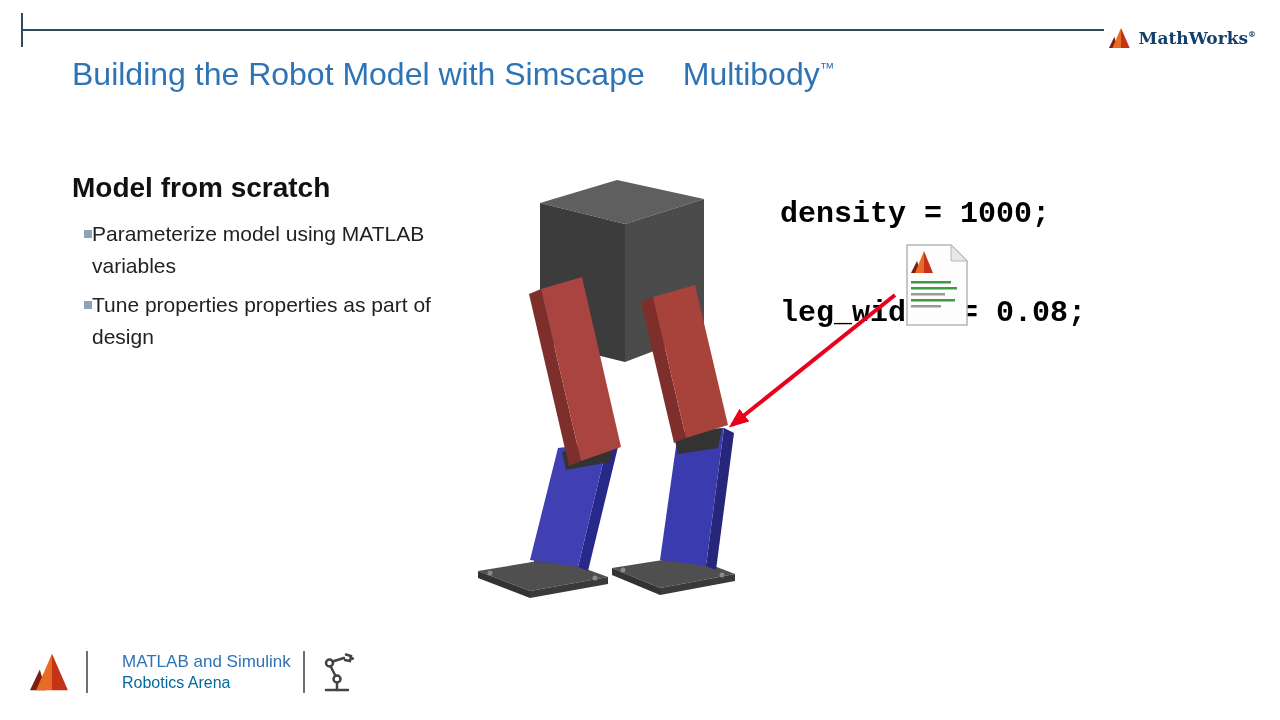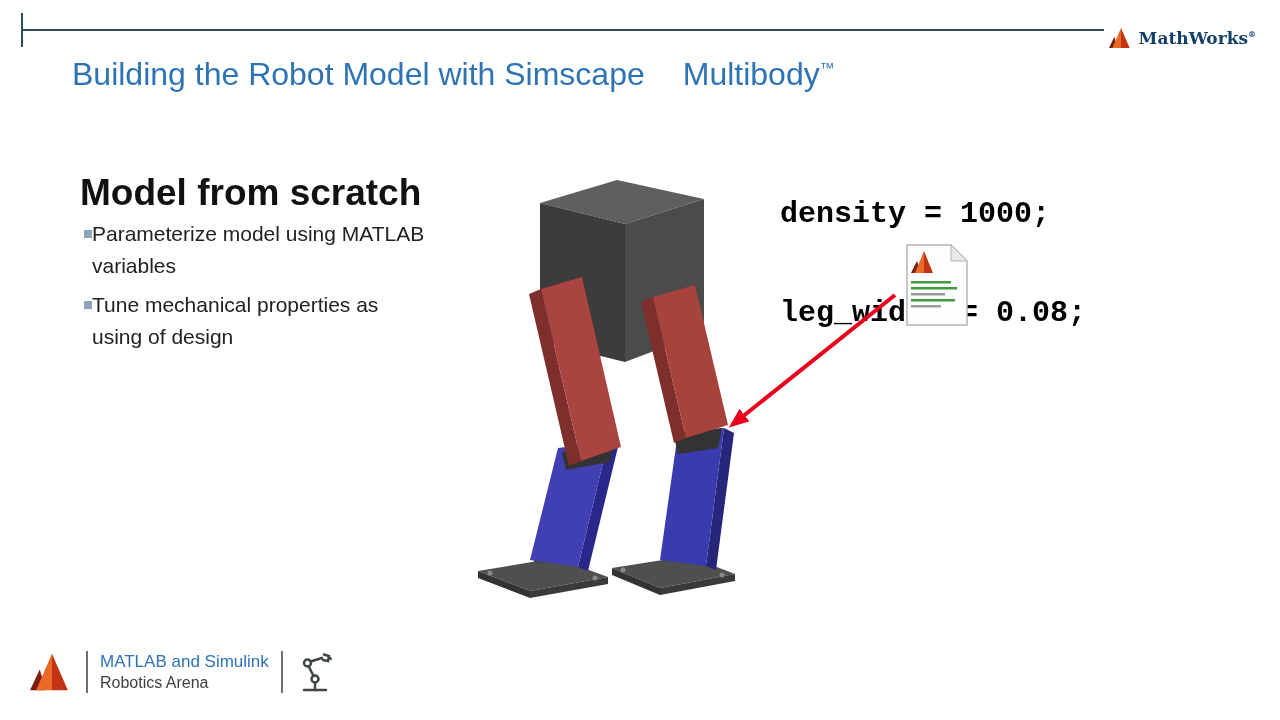--- a/index.html
+++ b/index.html
@@ -20,35 +20,35 @@
   .mw-logo { right:24px; top:16px; display:flex; align-items:center; gap:6px;margin-top:12px; }
   .mw-word { font-family:"DejaVu Serif", serif; font-weight:600; font-size:17px; color:#13406b; }
   .mw-word sup { font-size:8px; }
 
   
   .slide-title { left:72px; top:56px; font-size:32px; color:#2e74b5; white-space:nowrap; }
   .title-part2 { margin-left:38px; }
   .slide-title sup { font-size:15px; }
 
   
-  .section-heading { left:72px; top:172px; font-size:37px; font-weight:bold; color:#111;margin-left:8px; }
+  .section-heading { left:72px; top:172px; font-size:28px; font-weight:bold; color:#111; }
   .bullets { left:84px; top:218px; width:350px; }
   .bullet { display:flex; margin-bottom:7px; font-size:21px; line-height:32px; color:#222; }
   .bullet-marker { width:8px; height:8px; background:#8ca3b8; margin-top:12px; flex:0 0 auto; }
 
   
   .code { left:780px; top:132px; font-family:"Liberation Mono", monospace;
           font-weight:bold; font-size:30px; line-height:33px; color:#000; white-space:pre; }
 
   
   .footer { left:30px; top:650px; display:flex; align-items:center; }
   .footer .vdiv { width:2px; height:42px; background:#707070; margin:0 12px; }
-  .footer-text { display:flex; flex-direction:column; justify-content:flex-end; }
+  .footer-text { display:flex; flex-direction:column; justify-content:flex-end;margin-left:22px; }
   .footer-line1 { font-size:17px; color:#2e74b5; font-weight:500; line-height:21px; }
-  .footer-line2 { font-size:16px; color:#404040; line-height:21px; }
+  .footer-line2 { font-size:16px; color:#0369a1; line-height:21px; }
 </style>
 </head>
 <body>
 
 <div class="abs rule-v"></div>
 <div class="abs rule-h"></div>
 
 <div class="abs mw-logo">
   <svg width="24" height="20" viewBox="0 0 36 30">
     <polygon points="0,30 8,13 13,30" fill="#7a1e10"></polygon>
@@ -64,21 +64,21 @@
 
 <div class="abs section-heading">Model from scratch</div>
 
 <div class="abs bullets">
   <div class="bullet">
     <span class="bullet-marker"></span>
     <span>Parameterize model using MATLAB variables</span>
   </div>
   <div class="bullet">
     <span class="bullet-marker"></span>
-    <span>Tune mechanical properties as using of design</span>
+    <span>Tune properties properties as part of design</span>
   </div>
 </div>
 
 <div class="abs code">
   <div>density = 1000;</div>
   <div>leg_width = 0.08;</div>
 </div>
 
 <svg class="abs" style="left:460px; top:170px;" width="280" height="430" viewBox="0 0 280 430">
 

